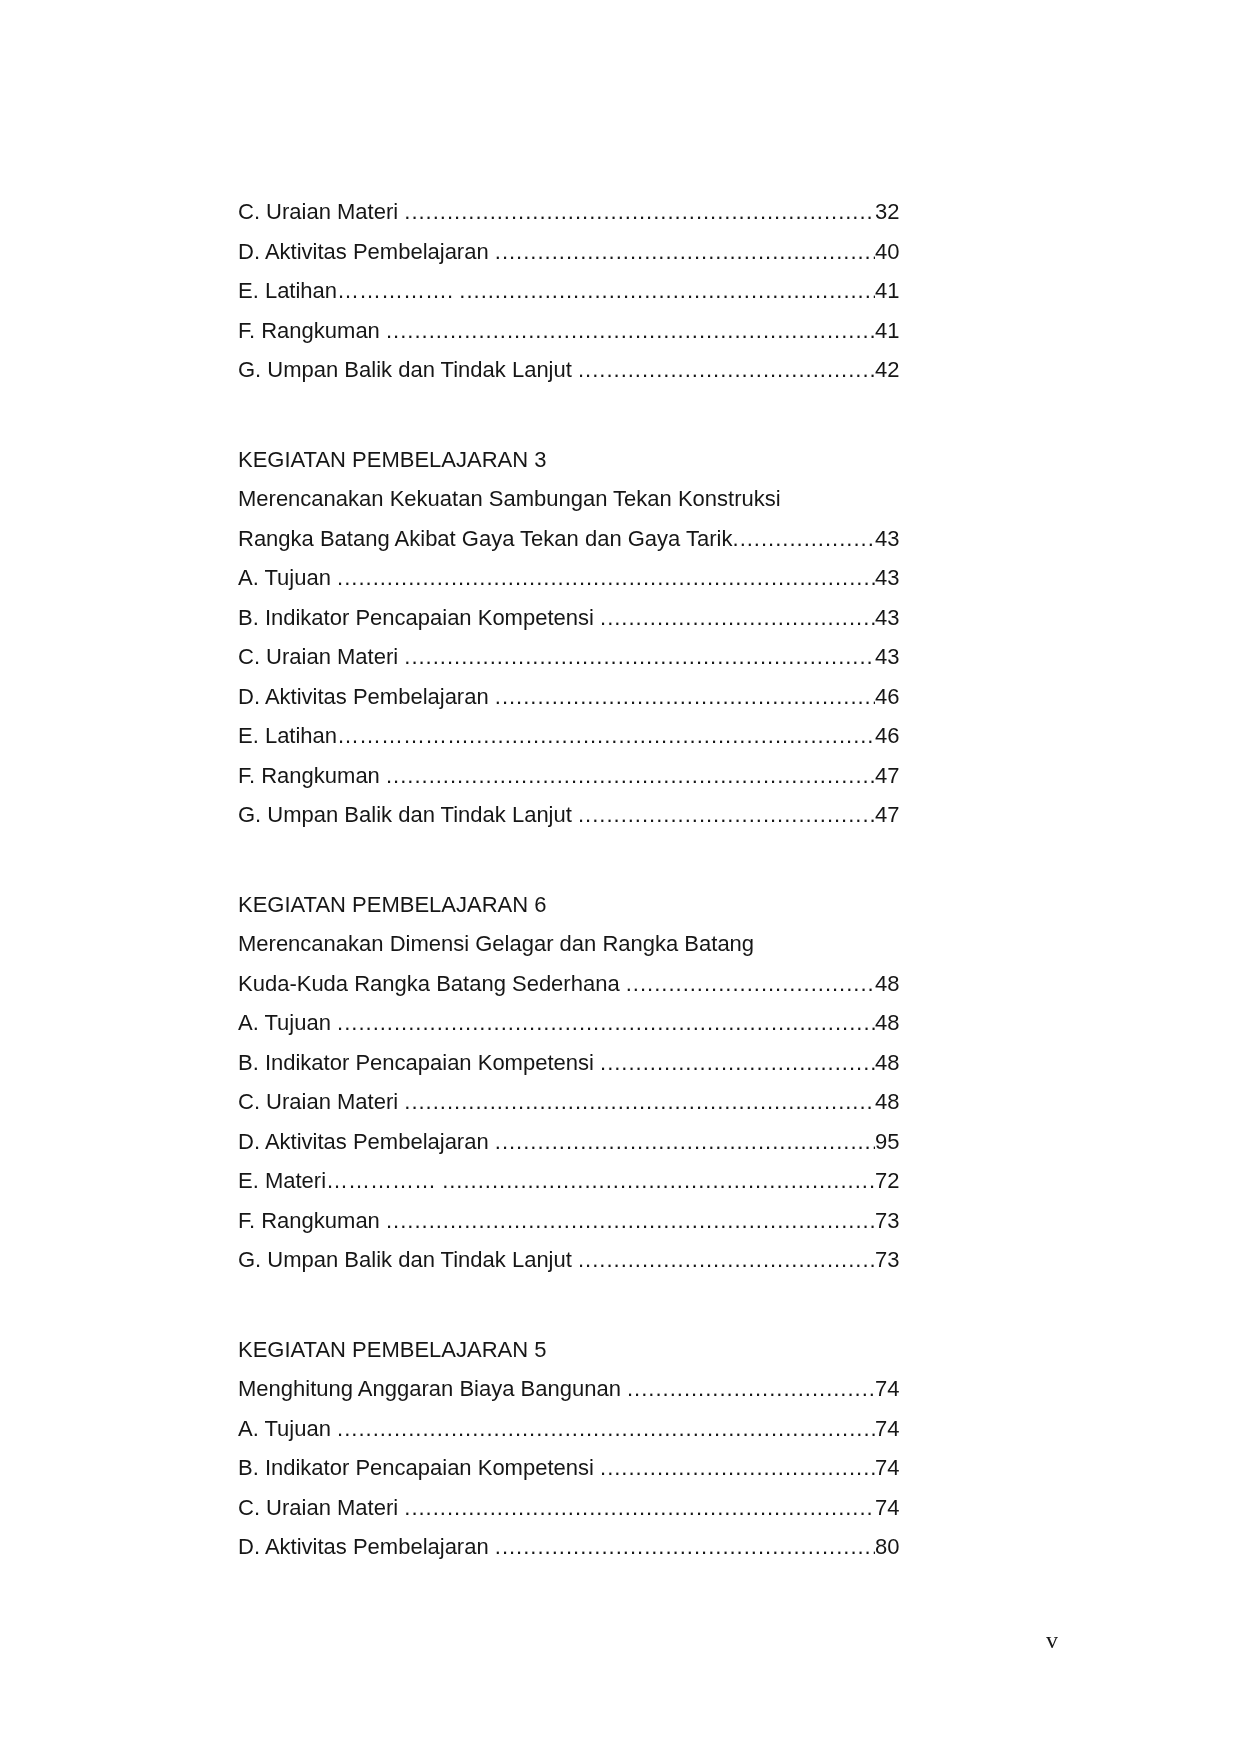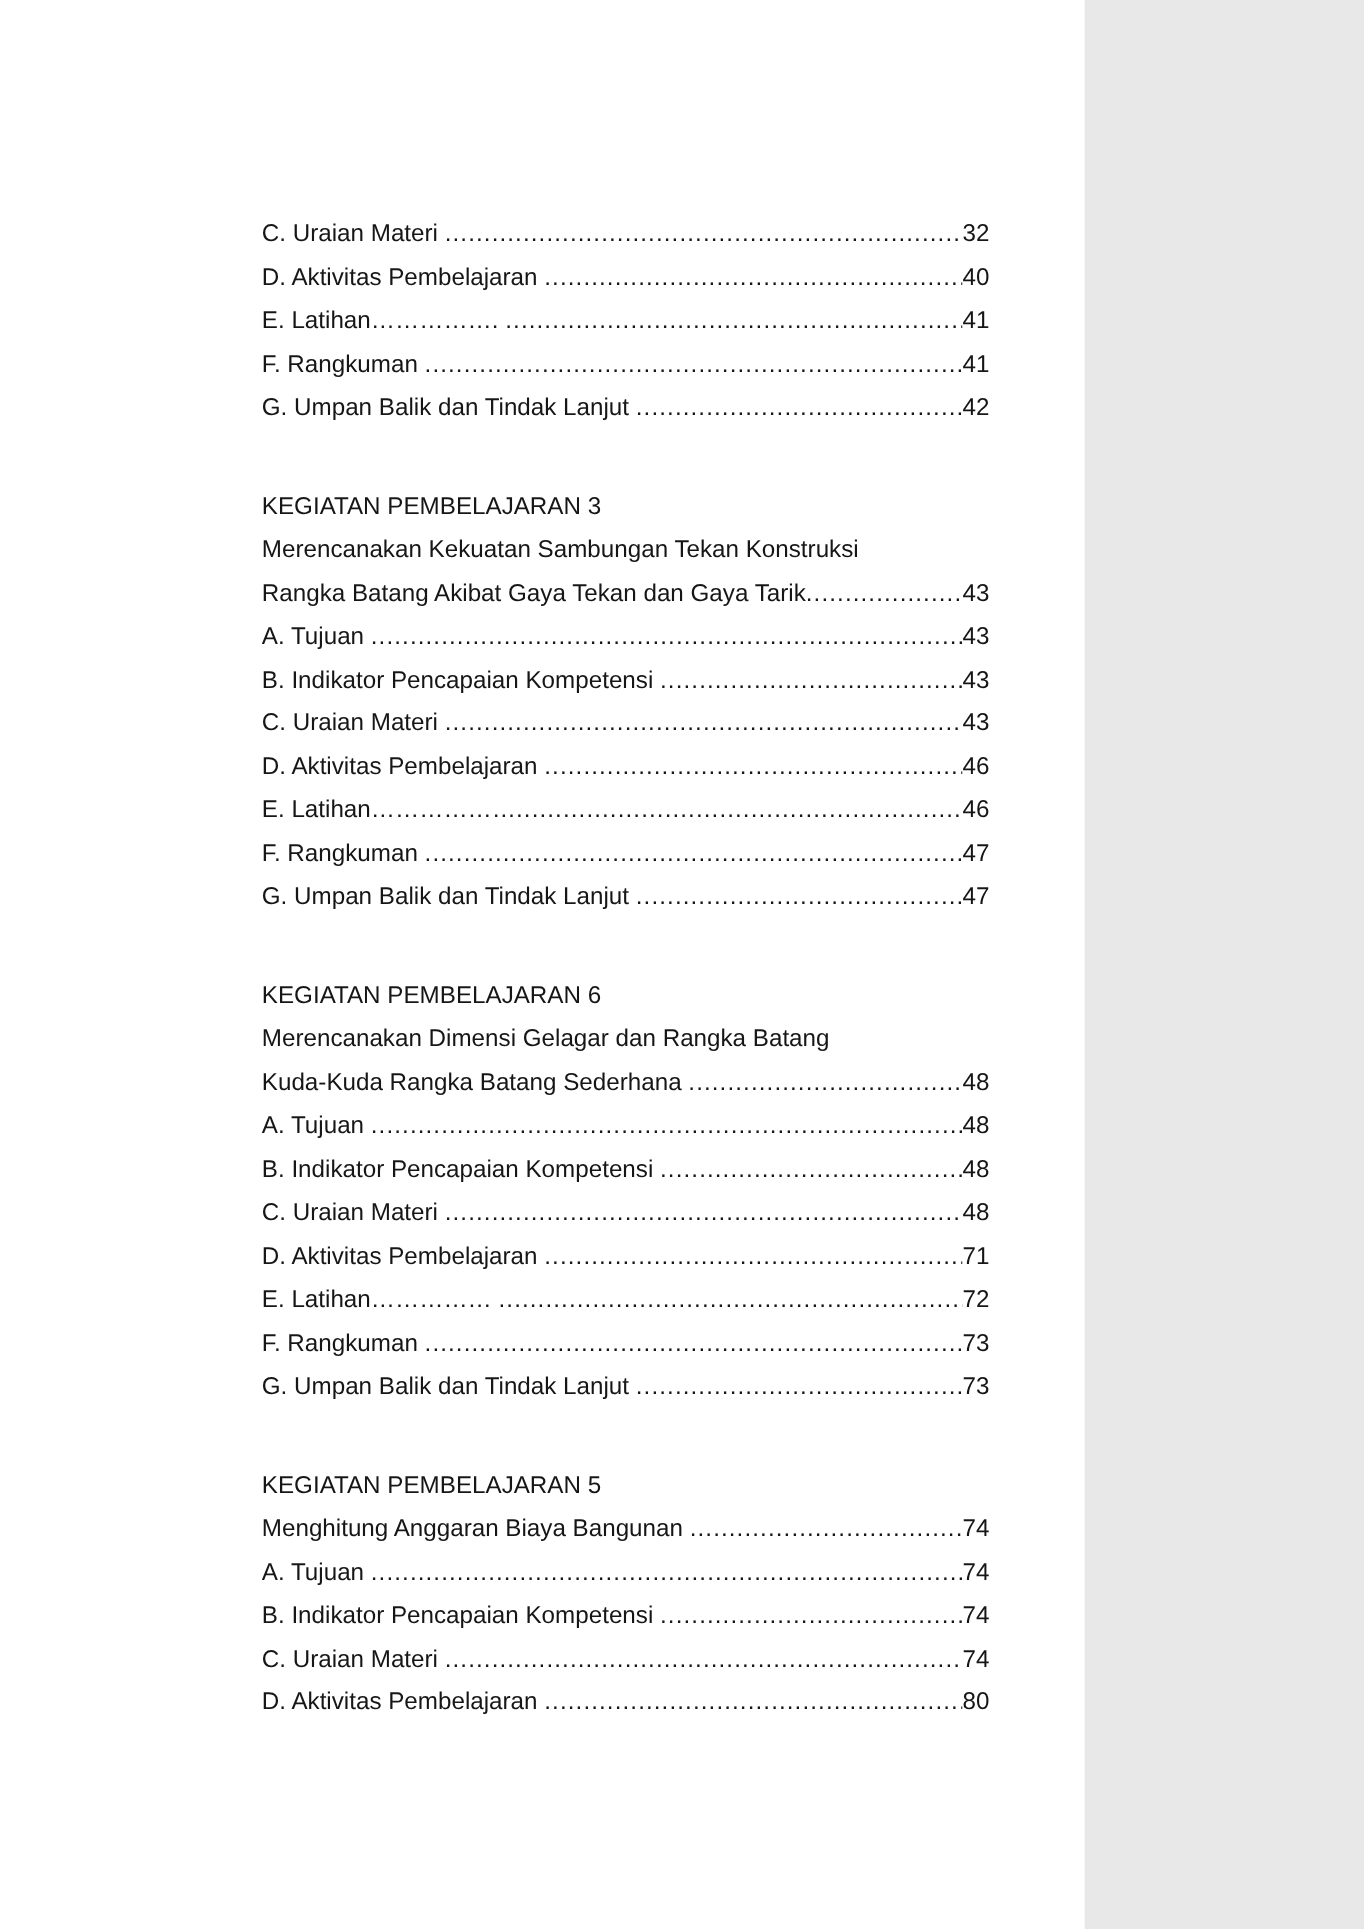--- a/index.html
+++ b/index.html
@@ -4,21 +4,21 @@
 <style>
   html, body { margin: 0; padding: 0; }
   body {
     width: 1240px;
     height: 1754px;
     background: #e8e8e8;
     font-family: "Liberation Sans", "DejaVu Sans", sans-serif;
   }
   .page {
     position: relative;
-    width: 986px;
+    width: 1240px;
     height: 1754px;
     background: #ffffff;
     color: #161616;
     overflow: hidden;
   }
   .toc {
     position: absolute;
     left: 238px;
     top: 192px;
     width: 767px;
@@ -198,25 +198,25 @@
           <span class="label">C. Uraian Materi </span>
           <span class="dots">........................................................................................................................</span>
         </span>
         <span class="pagenum">48</span>
       </div>
       <div class="row">
         <span class="left">
           <span class="label">D. Aktivitas Pembelajaran </span>
           <span class="dots">........................................................................................................................</span>
         </span>
-        <span class="pagenum">71</span>
-      </div>
-      <div class="row">
-        <span class="left">
-          <span class="label">E. Latihan…………… </span>
+        <span class="pagenum">95</span>
+      </div>
+      <div class="row">
+        <span class="left">
+          <span class="label">E. Materi…………… </span>
           <span class="dots">........................................................................................................................</span>
         </span>
         <span class="pagenum">72</span>
       </div>
       <div class="row">
         <span class="left">
           <span class="label">F. Rangkuman </span>
           <span class="dots">........................................................................................................................</span>
         </span>
         <span class="pagenum">73</span>

